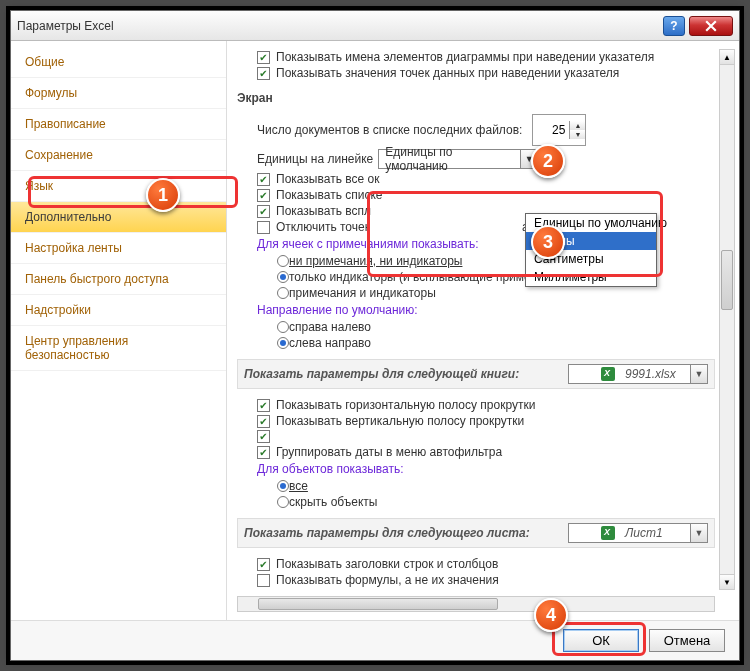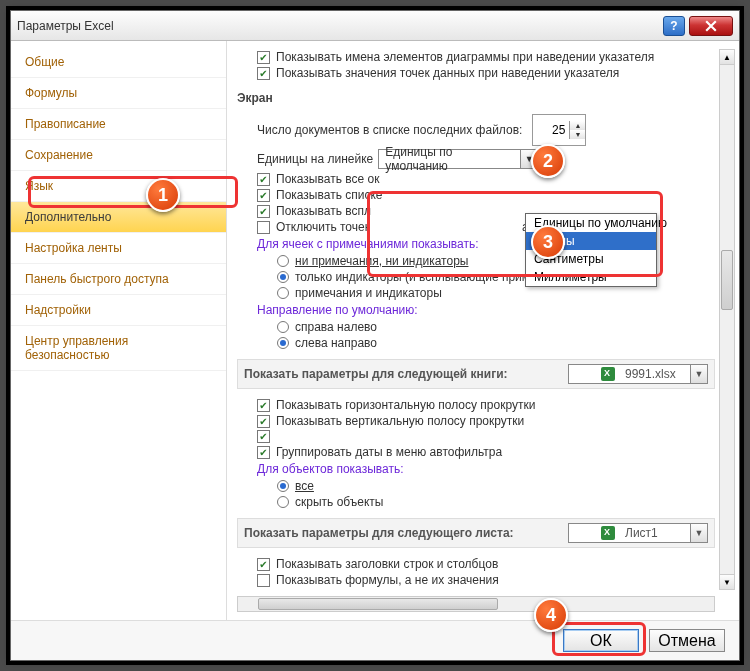--- a/index.html
+++ b/index.html
@@ -15,38 +15,38 @@
   .body { flex: 1; display: flex; min-height: 0; }
   .sidebar { width: 216px; border-right: 1px solid #ddd; padding: 6px 0; font-size: 12px; }
   .side-item { padding: 8px 14px; color: #a16207; cursor: pointer; border-bottom: 1px solid #f0f0f0; }
   .side-item.active { background: linear-gradient(#ffe79b,#ffd450); color: #3b3b3b; }
   .content-wrap { flex: 1; position: relative; min-width: 0; }
   .content { position: absolute; inset: 0; overflow: hidden; font-size: 12px; color: #333; padding: 8px 24px 8px 10px; }
   .row { display: flex; align-items: center; gap: 6px; padding: 1px 0 1px 20px; }
   .chk { width: 13px; height: 13px; border: 1px solid #777; background: #fff; display: inline-flex; align-items: center; justify-content: center; font-size: 10px; color: #2a7a2a; }
   .chk.checked::after { content: "✔"; }
   .section-head { font-weight: bold; margin: 10px 0 6px 0; padding-bottom: 2px; color: #444; }
-  .band { background: #f3f3f3; border: 1px solid #ddd; padding: 4px 6px; margin: 8px 0; display: flex; align-items: center; gap: 8px; font-weight: bold; color: #555; }
+  .band { background: #f3f3f3; border: 1px solid #ddd; padding: 4px 6px; margin: 8px 0; display: flex; align-items: center; gap: 8px; font-weight: bold; color: #555; font-style: italic; }
   .band .sel { margin-left: auto; font-weight: normal; padding-left: 32px; }
-  .radio-row { display: flex; align-items: center; gap: 6px; padding: 1px 0 1px 40px; }
+  .radio-row { display: flex; align-items: center; padding: 1px 0 1px 40px; }
   .radio { width: 12px; height: 12px; border: 1px solid #777; border-radius: 50%; display: inline-flex; align-items: center; justify-content: center; }
   .radio.on::after { content: ""; width: 6px; height: 6px; background: #2a6ad0; border-radius: 50%; }
   .sublabel { padding: 2px 0 2px 20px; color: #6d28d9; }
   .underline { text-decoration: underline; }
   .spin { display: inline-flex; align-items: center; border: 1px solid #999; height: 32px; }
   .spin input { width: 36px; border: none; font-size: 12px; text-align: right; padding: 0 4px; outline: none; }
   .spin .arrows { width: 16px; display: flex; flex-direction: column; border-left: 1px solid #999; }
   .spin .arrows span { flex: 1; font-size: 7px; text-align: center; background: linear-gradient(#fff,#e4e4e4); line-height: 9px; }
   .combo { display: inline-flex; align-items: center; border: 1px solid #888; height: 20px; background: #fff; }
   .combo span { padding: 0 6px; font-size: 12px; }
   .combo .dd { width: 17px; height: 100%; border-left: 1px solid #888; background: linear-gradient(#fdfdfd,#dedede); display: flex; align-items: center; justify-content: center; font-size: 9px; }
   .icon-x { width: 14px; height: 14px; background: #2e8b3d; border-radius: 2px; display: inline-block; margin-right: 4px; position: relative; }
   .icon-x::after { content: "X"; color: #fff; font-size: 9px; font-weight: bold; position: absolute; left: 3px; top: 1px; }
   .footer { border-top: 1px solid #ddd; padding: 8px 14px; display: flex; justify-content: flex-end; gap: 10px; background: #f7f7f7; }
-  .btn { min-width: 76px; height: 23px; border: 1px solid #888; background: linear-gradient(#fdfdfd,#e4e4e4); font-size: 16px; cursor: pointer; }
+  .btn { min-width: 76px; height: 23px; border: 1px solid #888; background: linear-gradient(#fdfdfd,#e4e4e4); font-size: 13px; cursor: pointer; }
   .btn.primary { border: 1px solid #3b78c4; box-shadow: inset 0 0 0 1px #a8cdf2; }
   .vscroll { position: absolute; right: 4px; top: 8px; bottom: 30px; width: 16px; background: #f0f0f0; border: 1px solid #ccc; }
   .vscroll .thumb { position: absolute; left: 1px; right: 1px; top: 200px; height: 60px; background: linear-gradient(#e8e8e8,#cfcfcf); border: 1px solid #aaa; border-radius: 2px; }
   .vscroll .arr { position: absolute; left: 0; right: 0; height: 15px; background: linear-gradient(#fdfdfd,#e2e2e2); text-align: center; font-size: 8px; line-height: 15px; }
   .vscroll .arr.top { top: 0; border-bottom: 1px solid #ccc; }
   .vscroll .arr.bot { bottom: 0; border-top: 1px solid #ccc; }
   .hscroll { position: absolute; left: 10px; right: 24px; bottom: 8px; height: 16px; background: #f0f0f0; border: 1px solid #ccc; }
   .hscroll .thumb2 { position: absolute; top: 1px; bottom: 1px; left: 20px; width: 240px; background: linear-gradient(#e8e8e8,#cfcfcf); border: 1px solid #aaa; border-radius: 2px; }
   
   .dd-popup { position: absolute; border: 1px solid #666; background: #fff; font-size: 12px; z-index: 50; box-shadow: 2px 2px 4px rgba(0,0,0,.25); }

